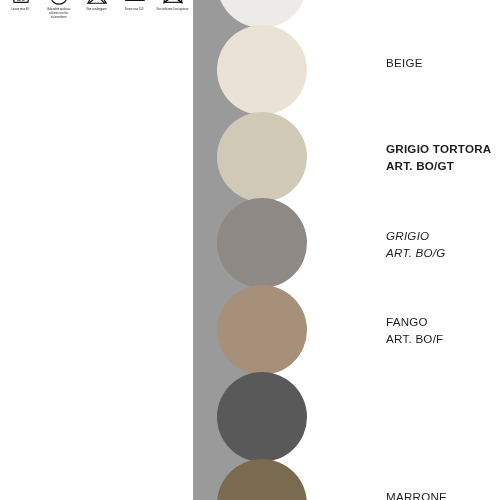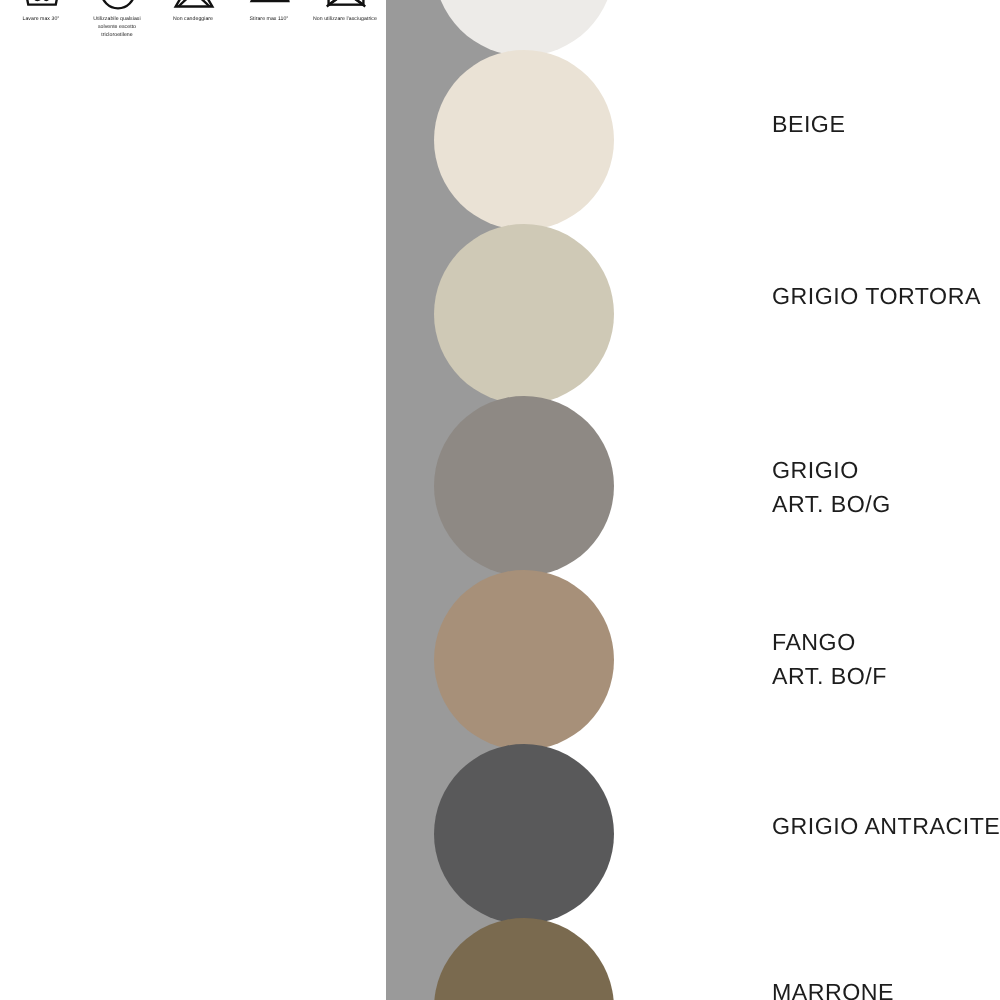--- a/index.html
+++ b/index.html
@@ -165,45 +165,45 @@
 
     <div class="swatch-row">
       <div class="swatch-dot" style="top:25px;background:#eae2d5;"></div>
       <div class="swatch-text" style="top:55px;">
         <span class="swatch-name">BEIGE</span>
       </div>
     </div>
 
     <div class="swatch-row">
       <div class="swatch-dot" style="top:112px;background:#cfc9b6;"></div>
-      <div class="swatch-text" style="top:141px;">
+      <div class="swatch-text" style="top:141px;font-weight:bold;">
         <span class="swatch-name">GRIGIO TORTORA</span>
+        <span class="swatch-art">ART. BO/GT</span>
       </div>
     </div>
 
     <div class="swatch-row">
       <div class="swatch-dot" style="top:198px;background:#8e8984;"></div>
-      <div class="swatch-text" style="top:228px;">
+      <div class="swatch-text" style="top:228px;font-style:italic;">
         <span class="swatch-name">GRIGIO</span>
         <span class="swatch-art">ART. BO/G</span>
       </div>
     </div>
 
     <div class="swatch-row">
       <div class="swatch-dot" style="top:285px;background:#a79079;"></div>
       <div class="swatch-text" style="top:314px;">
         <span class="swatch-name">FANGO</span>
         <span class="swatch-art">ART. BO/F</span>
       </div>
     </div>
 
     <div class="swatch-row">
       <div class="swatch-dot" style="top:372px;background:#59595a;"></div>
       <div class="swatch-text" style="top:406px;">
-        <span class="swatch-name">GRIGIO ANTRACITE</span>
       </div>
     </div>
 
     <div class="swatch-row">
       <div class="swatch-dot" style="top:459px;background:#7a6a4f;"></div>
       <div class="swatch-text" style="top:489px;">
         <span class="swatch-name">MARRONE</span>
       </div>
     </div>
 

